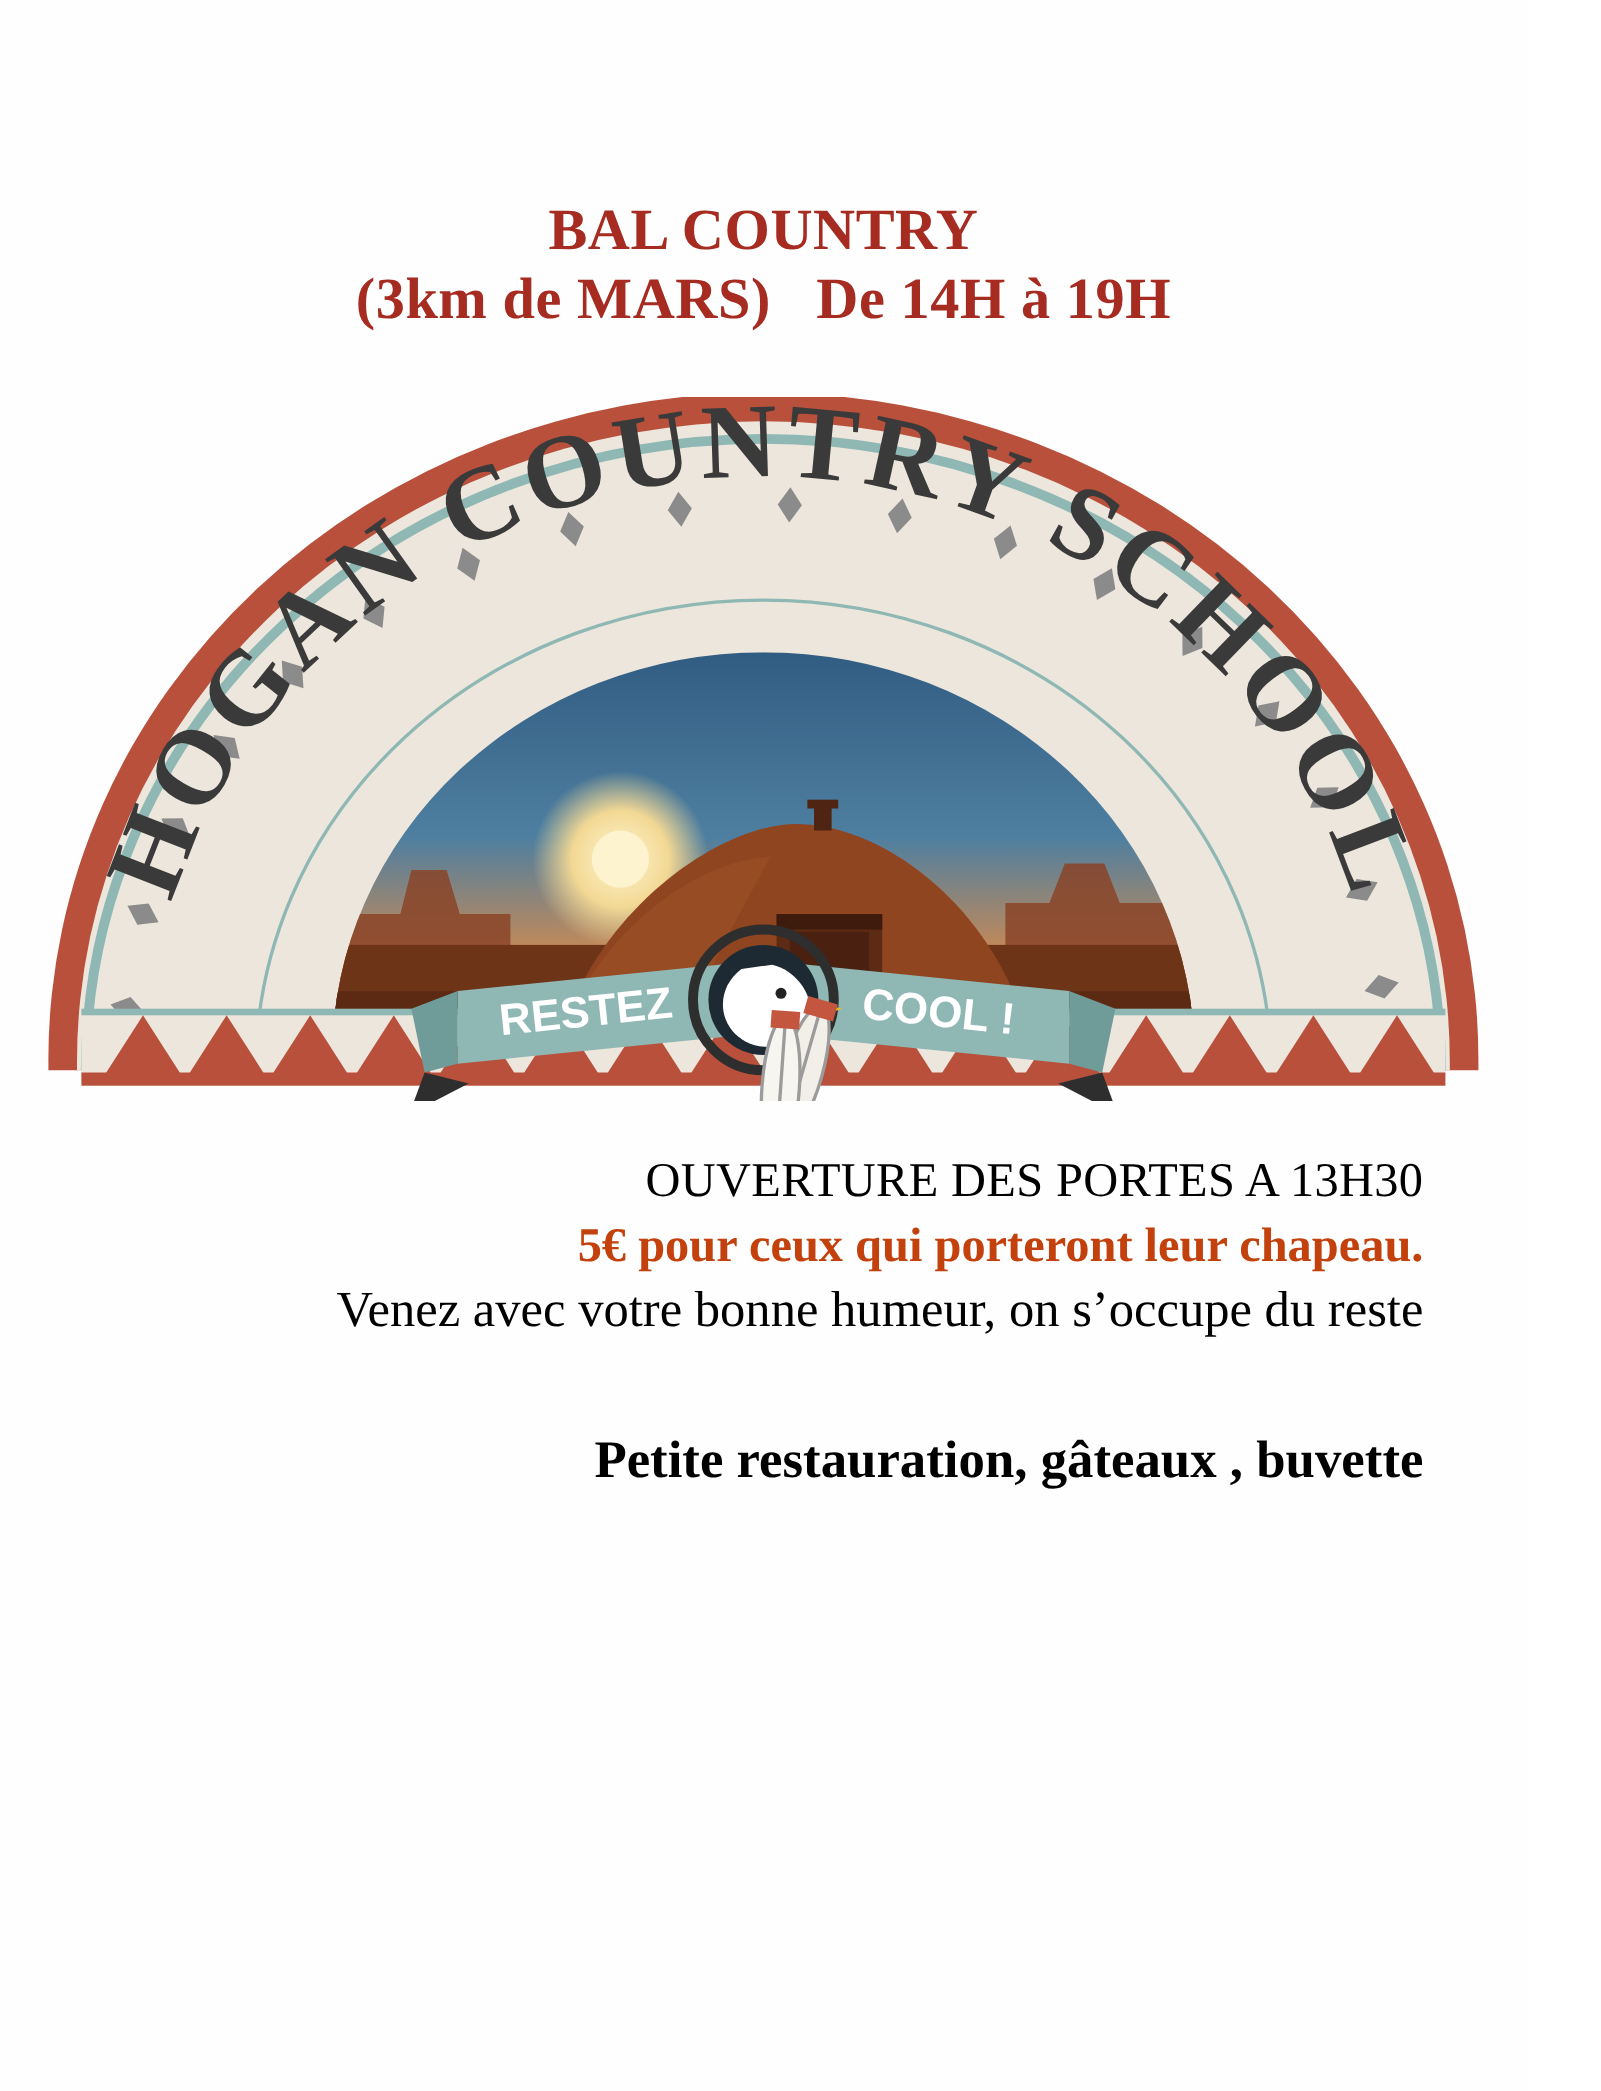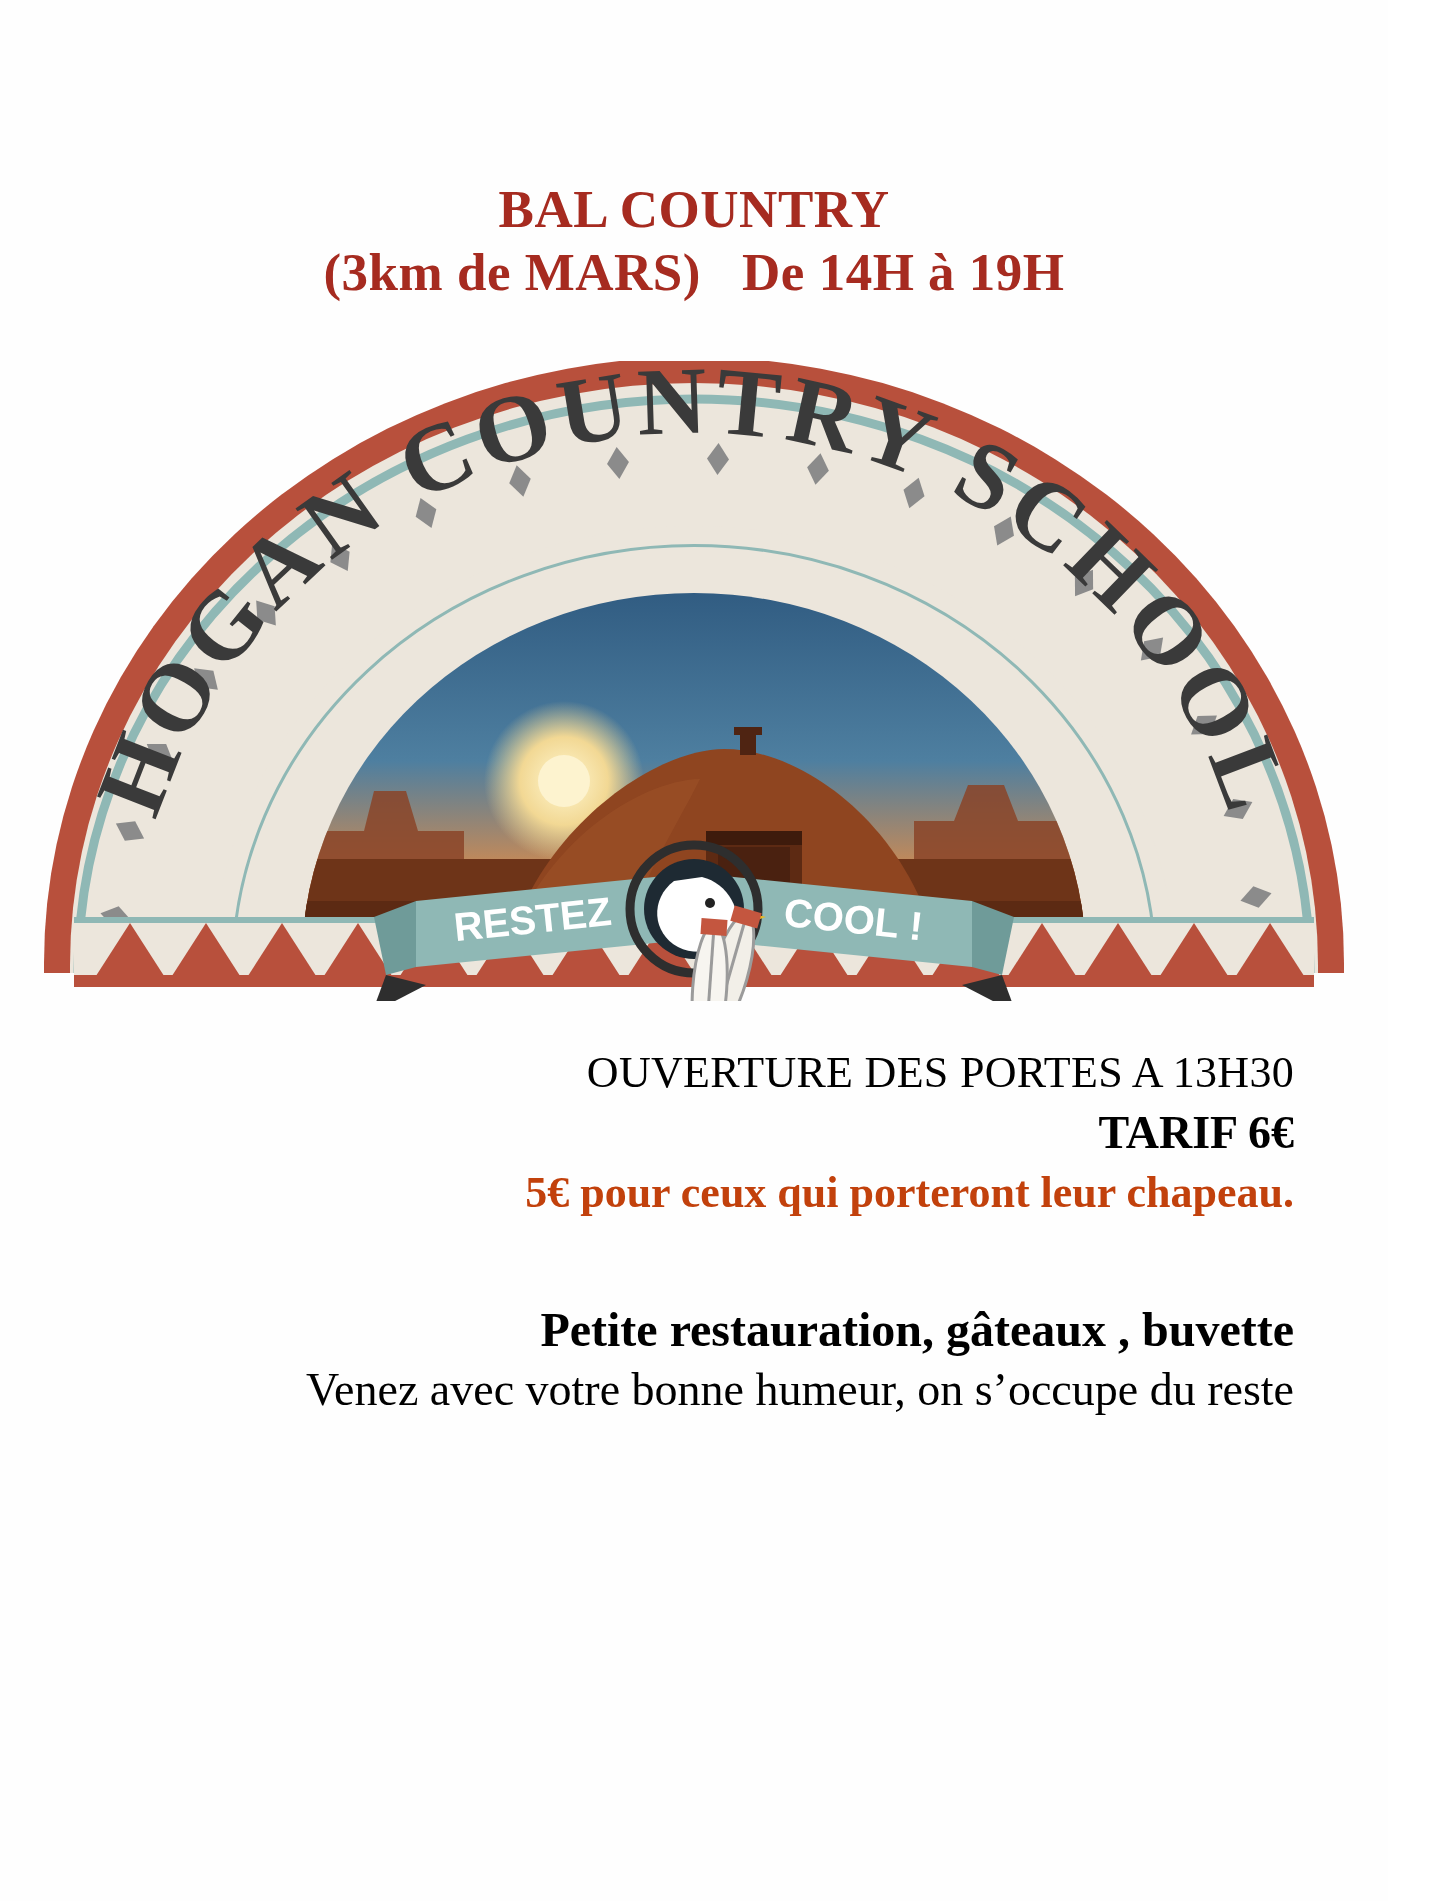--- a/index.html
+++ b/index.html
@@ -273,19 +273,18 @@
           <ellipse cx="0" cy="62" rx="17" ry="64" fill="#f7f5f0" stroke="#9b9b9b" stroke-width="3"></ellipse>
           <line x1="0" y1="0" x2="0" y2="124" stroke="#9b9b9b" stroke-width="3"></line>
           <rect x="-13" y="-8" width="26" height="16" fill="#c4563f"></rect>
         </g>
       </g>
     </svg>
   </div>
 
   <div class="footer">
     <span class="f-line f-opening">OUVERTURE DES PORTES A 13H30</span>
-    <span class="f-line f-tarif">TARIF 6€</span>
     <span class="f-line f-discount">5€ pour ceux qui porteront leur chapeau.</span>
+    <span class="f-line f-mood">Venez avec votre bonne humeur, on s’occupe du reste</span>
     <span class="f-line f-food">Petite restauration, gâteaux , buvette</span>
-    <span class="f-line f-mood">Venez avec votre bonne humeur, on s’occupe du reste</span>
   </div>
 
 </div>
 
 </body></html>

